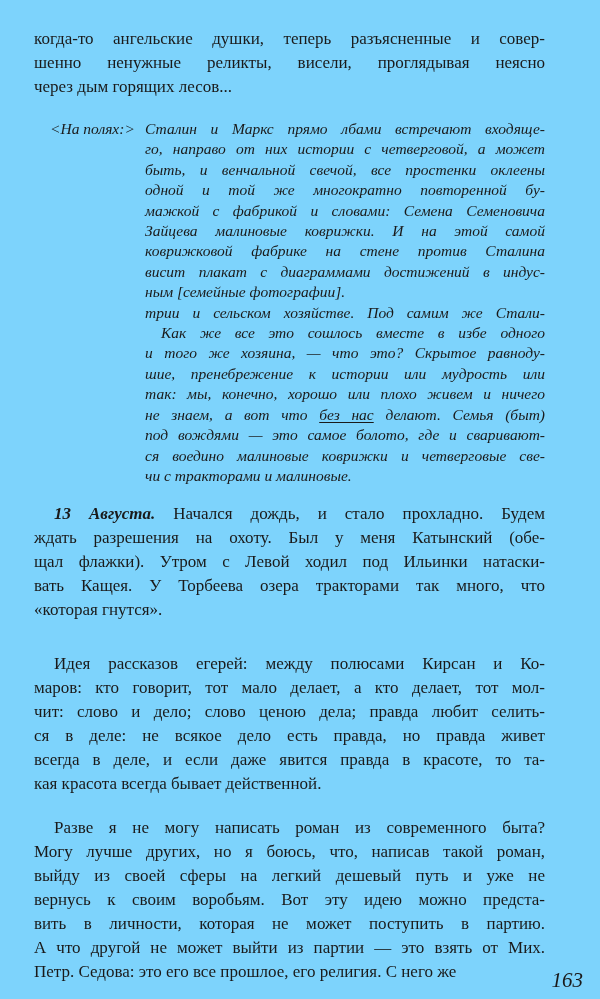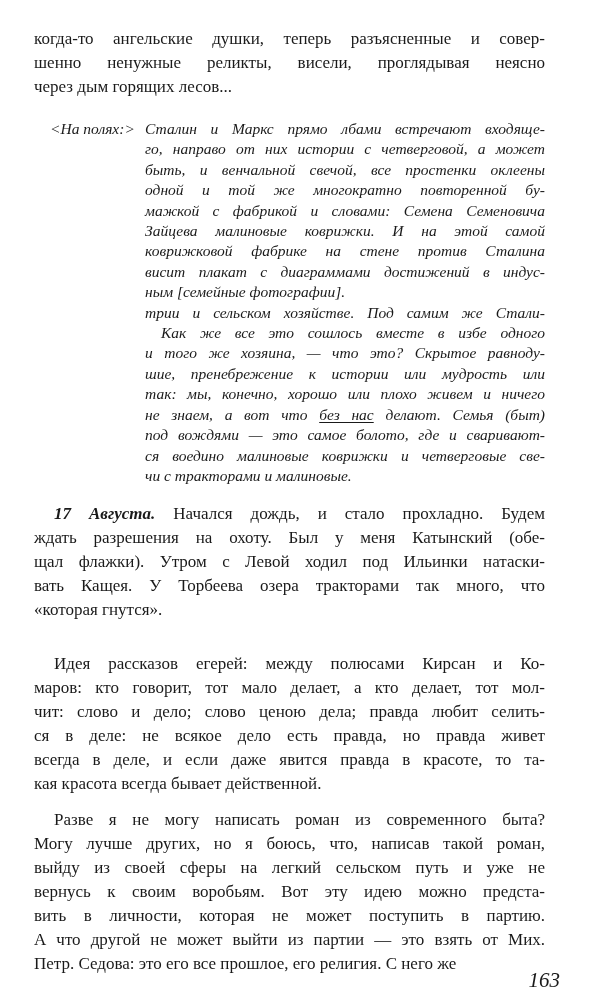--- a/index.html
+++ b/index.html
@@ -5,21 +5,21 @@
   html, body {
     margin: 0;
     padding: 0;
     background: #e8e8e8;
   }
   .page {
     position: relative;
     width: 600px;
     height: 999px;
     margin: 0 auto;
-    background: #ffffff;
+    background: #7dd3fc;
     box-sizing: border-box;
     padding: 27px 55px 0 34px;
     font-family: "Liberation Serif", "DejaVu Serif", serif;
     color: #1a1a1a;
     overflow: hidden;
   }
   
   .body-para {
     font-size: 17px;
     line-height: 24px;
@@ -47,24 +47,24 @@
   .mn-label {
     flex: none;
     width: 111px;
     box-sizing: border-box;
     padding-left: 16px;
   }
   .mn-text { flex: 1; min-width: 0; }
   .mn-text .mn-para .line.ind { text-indent: 16px; }
   .mt16 { margin-top: 16px; }
   .mt14 { margin-top: 30px; }
-  .mt12 { margin-top: 12px; }
+  .mt12 { margin-top: 20px; }
   .page-number {
     position: absolute;
-    right: 40px;
+    right: 17px;
     bottom: 8px;
     font-style: italic;
     font-size: 21px;
     line-height: 1;
   }
 </style>
 </head>
 <body>
 
 <div class="page">
@@ -97,40 +97,40 @@
           <div class="line jl">так: мы, конечно, хорошо или плохо живем и ничего</div>
           <div class="line jl">не знаем, а вот что <span class="u">без нас</span> делают. Семья (быт)</div>
           <div class="line jl">под вождями — это самое болото, где и сваривают-</div>
           <div class="line jl">ся воедино малиновые коврижки и четверговые све-</div>
           <div class="line">чи с тракторами и малиновые.</div>
         </div>
     </div>
   </div>
 
   <div class="body-para mt16">
-      <div class="line jl ind"><span class="lead">17 Августа.</span> Начался дождь, и стало прохладно. Будем</div>
+      <div class="line jl ind"><span class="lead">13 Августа.</span> Начался дождь, и стало прохладно. Будем</div>
       <div class="line jl">ждать разрешения на охоту. Был у меня Катынский (обе-</div>
       <div class="line jl">щал флажки). Утром с Левой ходил под Ильинки натаски-</div>
       <div class="line jl">вать Кащея. У Торбеева озера тракторами так много, что</div>
       <div class="line">«которая гнутся».</div>
     </div>
 
   <div class="body-para mt14">
       <div class="line jl ind">Идея рассказов егерей: между полюсами Кирсан и Ко-</div>
       <div class="line jl">маров: кто говорит, тот мало делает, а кто делает, тот мол-</div>
       <div class="line jl">чит: слово и дело; слово ценою дела; правда любит селить-</div>
       <div class="line jl">ся в деле: не всякое дело есть правда, но правда живет</div>
       <div class="line jl">всегда в деле, и если даже явится правда в красоте, то та-</div>
       <div class="line">кая красота всегда бывает действенной.</div>
     </div>
 
   <div class="body-para mt12">
       <div class="line jl ind">Разве я не могу написать роман из современного быта?</div>
       <div class="line jl">Могу лучше других, но я боюсь, что, написав такой роман,</div>
-      <div class="line jl">выйду из своей сферы на легкий сельском путь и уже не</div>
+      <div class="line jl">выйду из своей сферы на легкий дешевый путь и уже не</div>
       <div class="line jl">вернусь к своим воробьям. Вот эту идею можно предста-</div>
       <div class="line jl">вить в личности, которая не может поступить в партию.</div>
       <div class="line jl">А что другой не может выйти из партии — это взять от Мих.</div>
       <div class="line">Петр. Седова: это его все прошлое, его религия. С него же</div>
     </div>
 
   <div class="page-number">163</div>
 
 </div>
 

